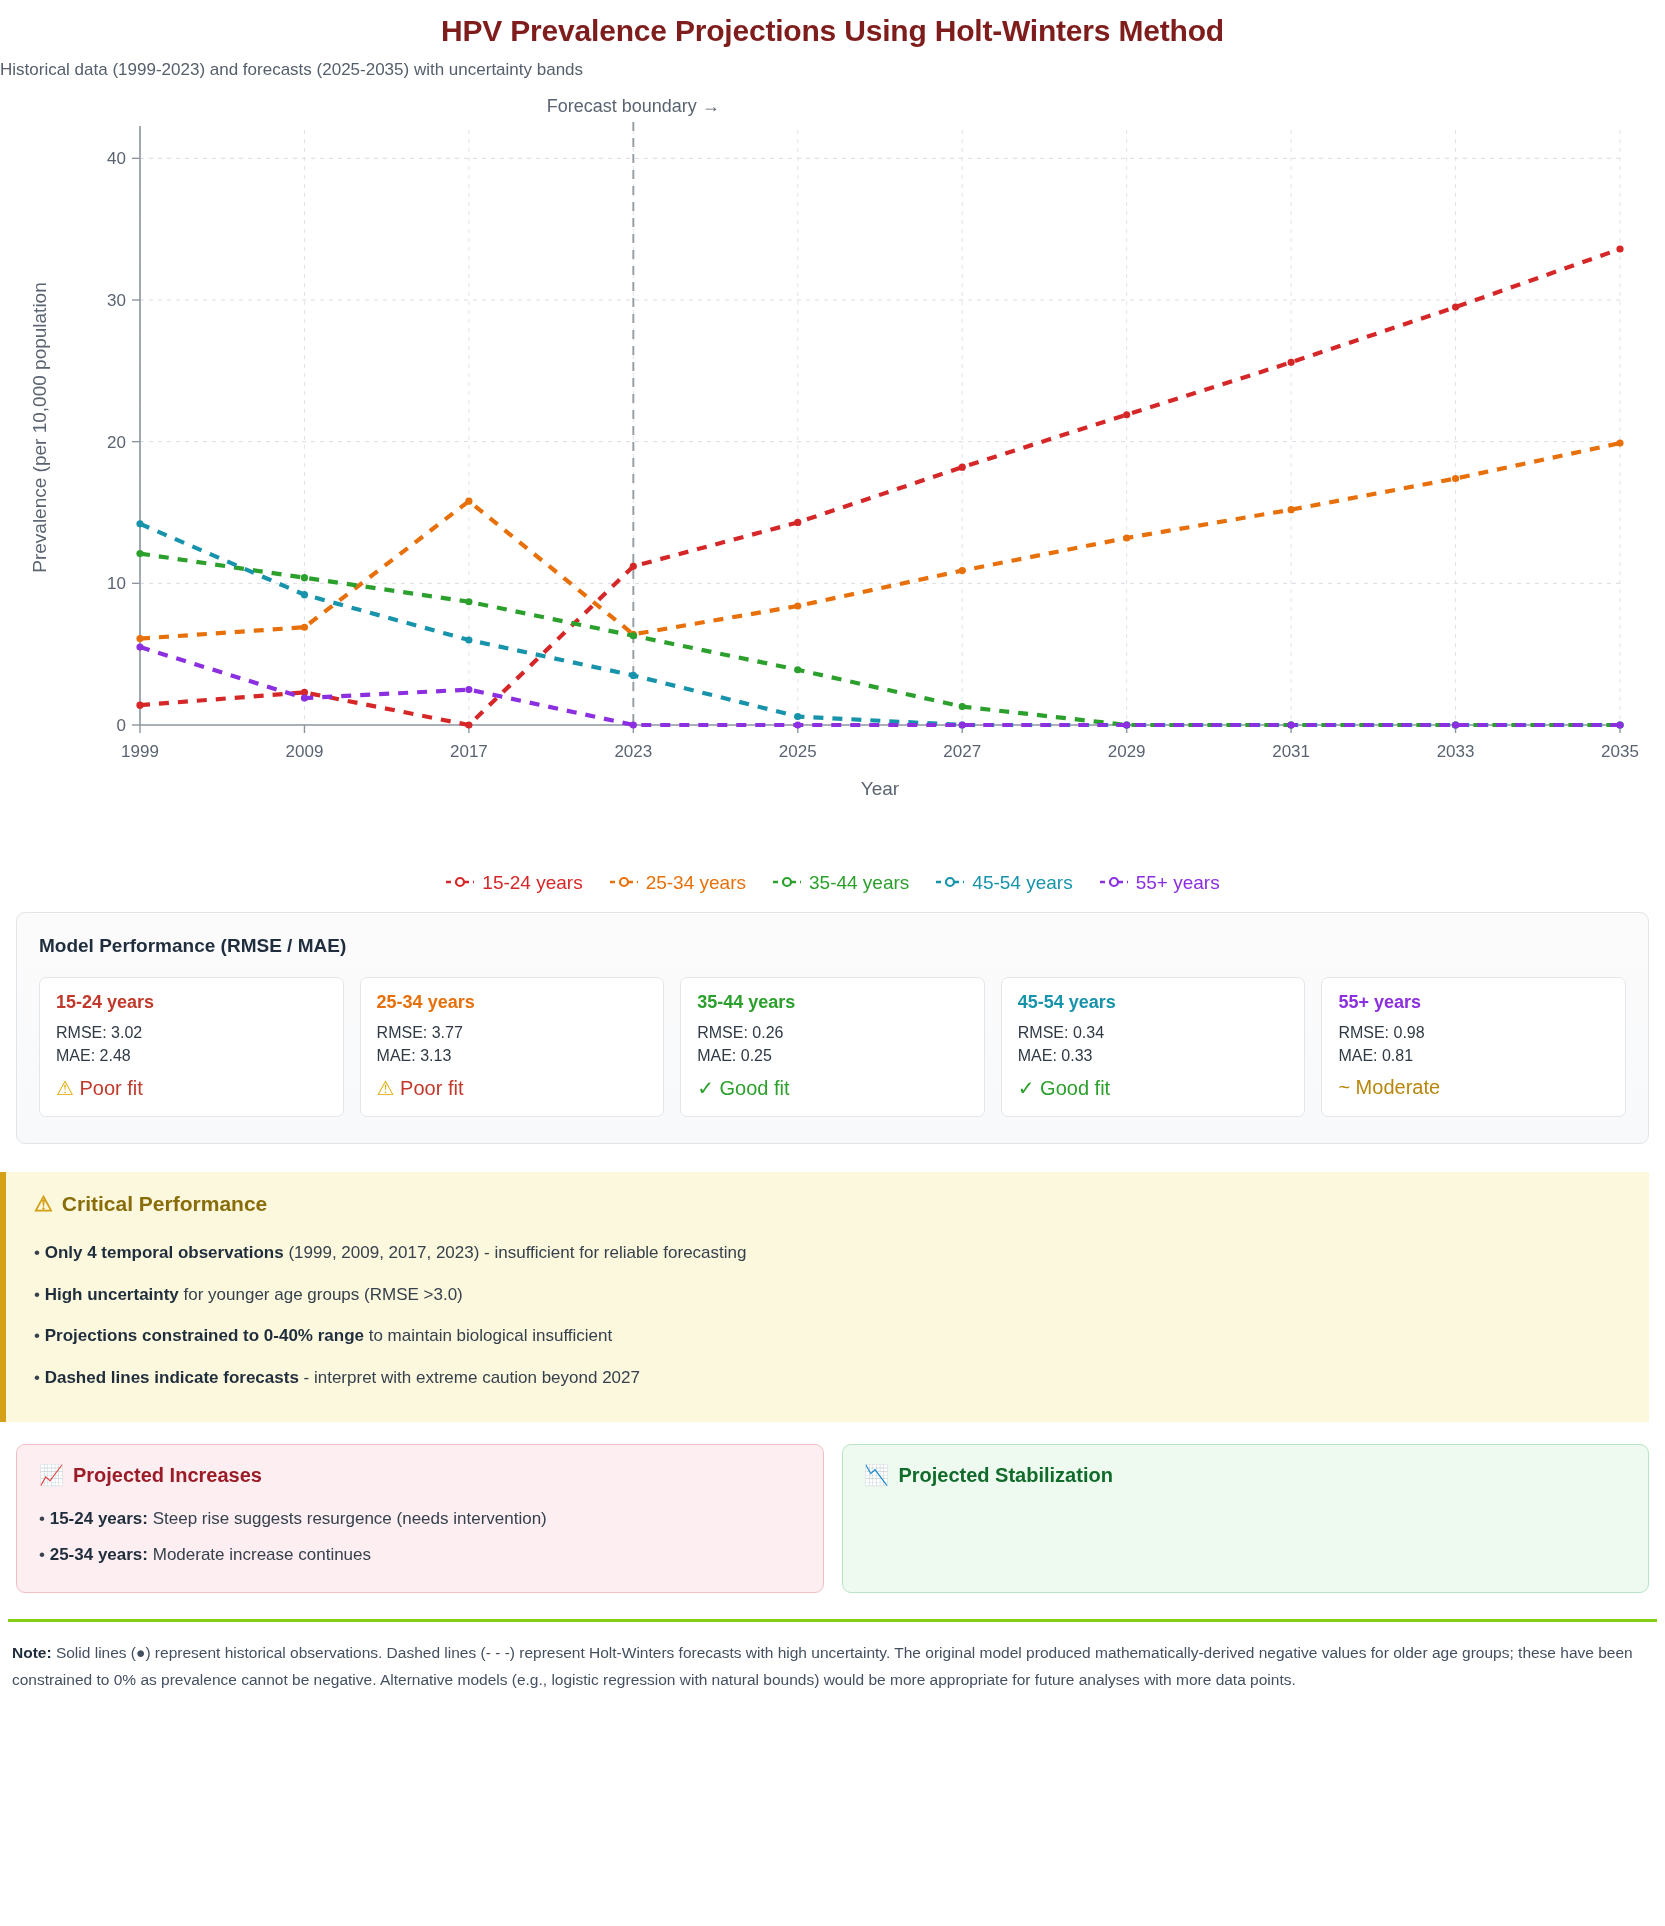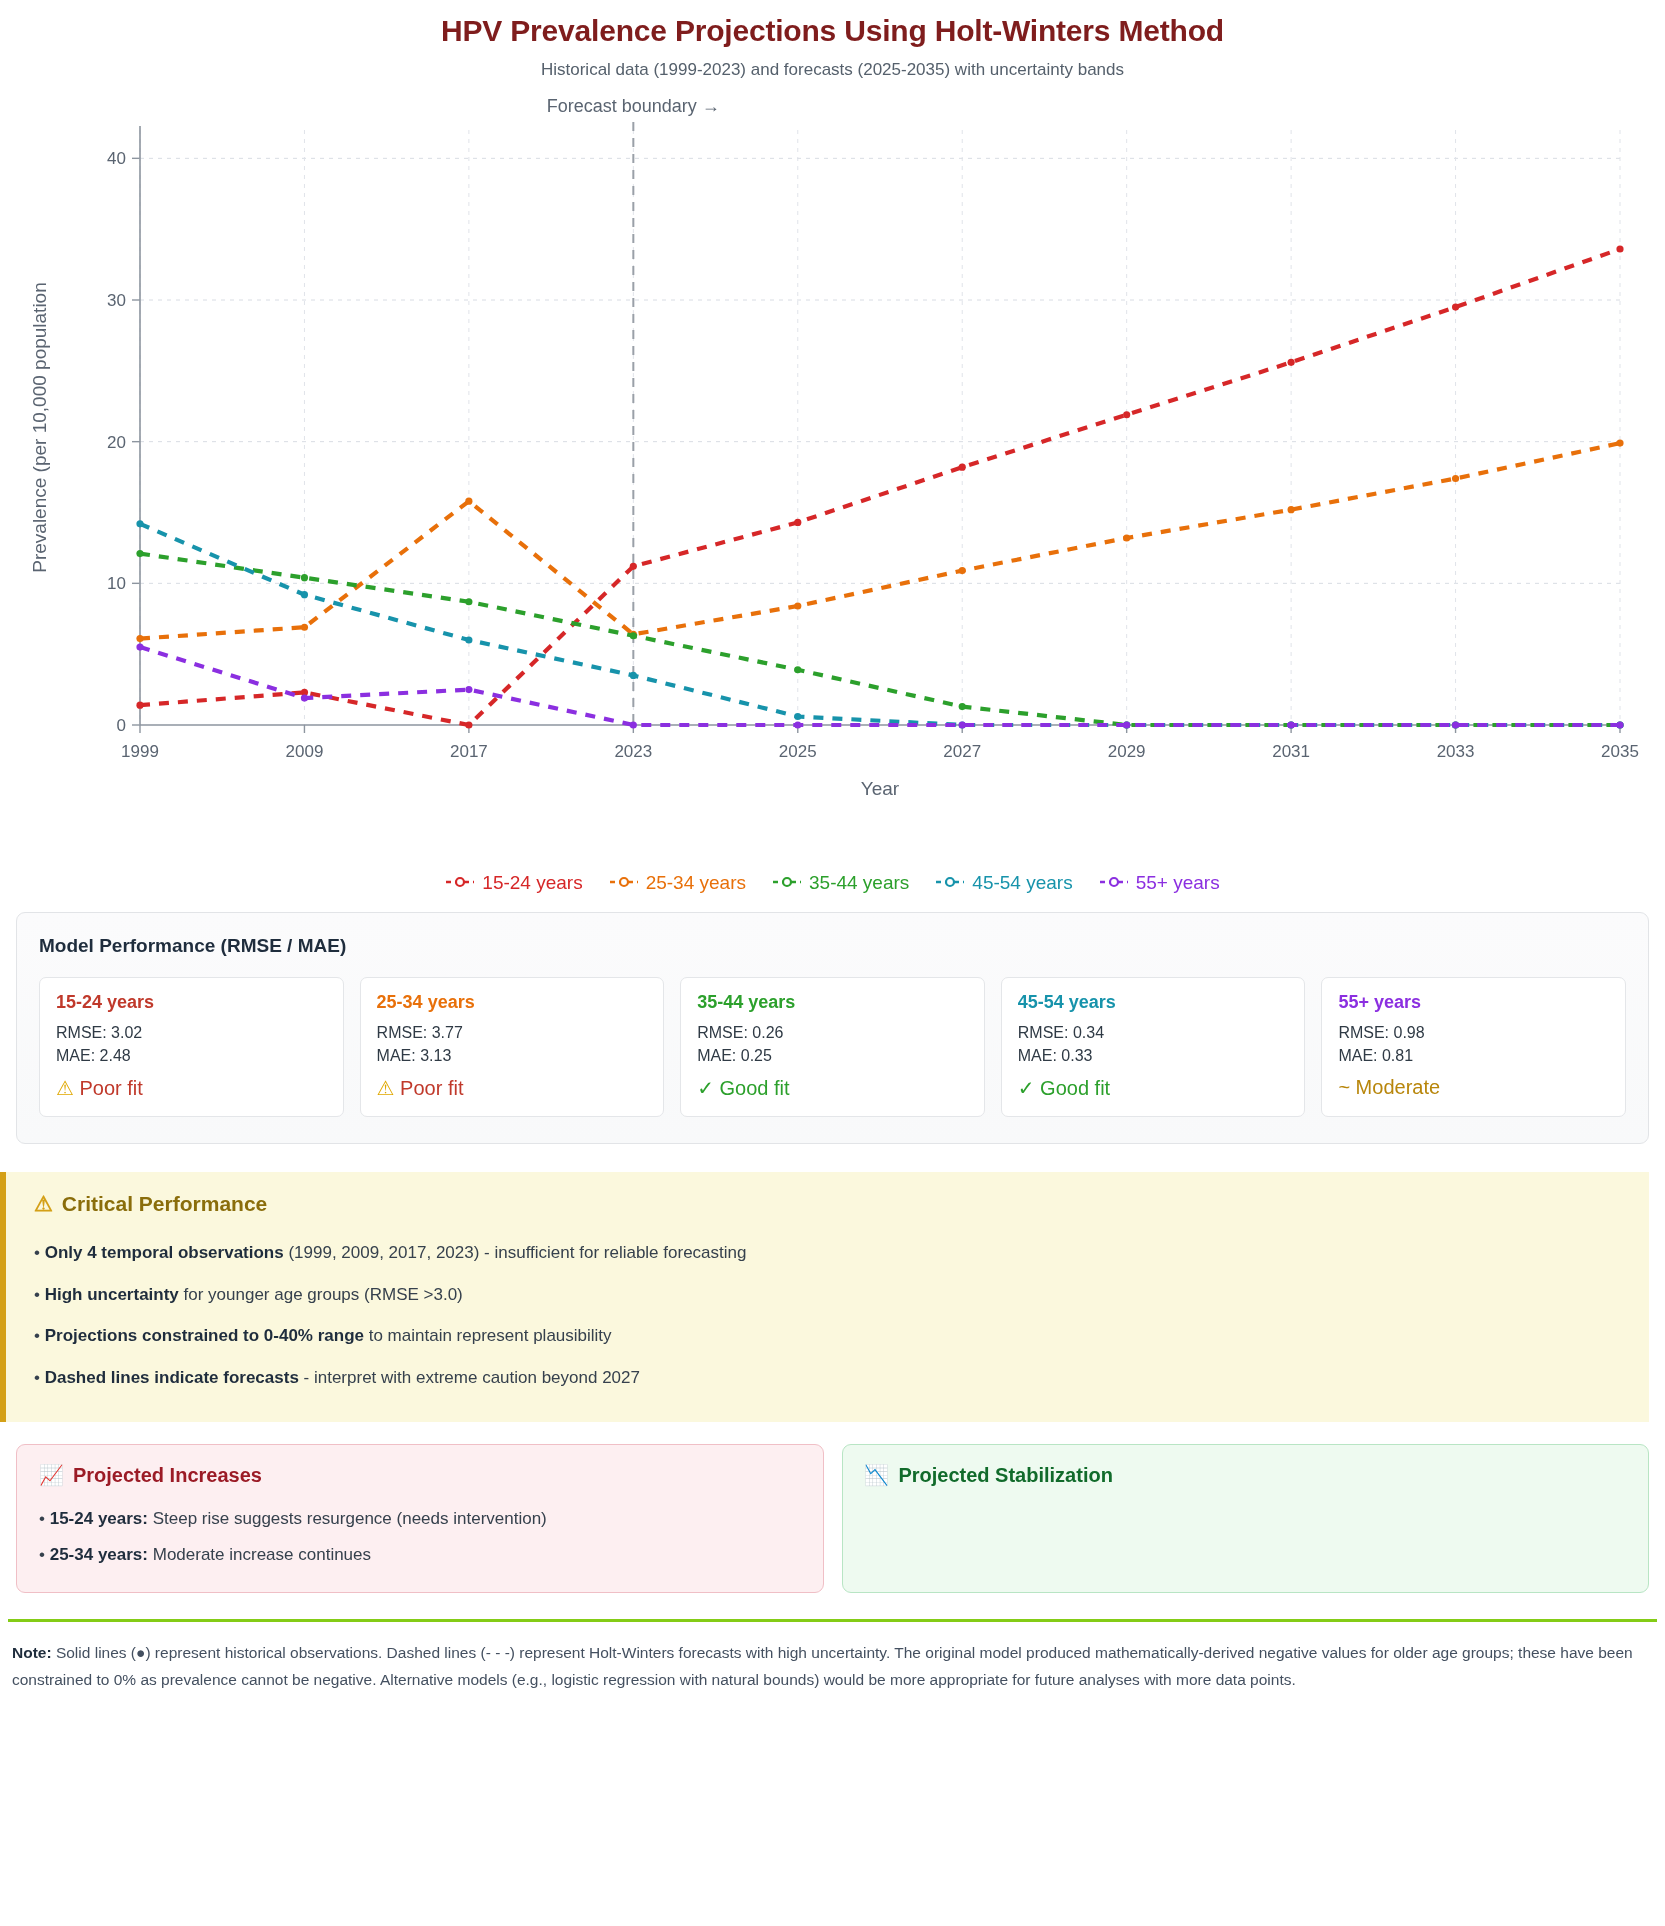--- a/index.html
+++ b/index.html
@@ -15,21 +15,21 @@
   
   .chart-title {
     text-align: center;
     font-size: 30px;
     font-weight: bold;
     color: #7f1d1d;
     padding-top: 14px;
     letter-spacing: -0.2px;
   }
   .chart-subtitle {
-    text-align: center;
+    text-align: left;
     font-size: 17px;
     color: #55606c;
     padding-top: 12px;
     font-weight: normal;
   }
 
   
   .chart-wrap { width: 1665px; height: 800px; position: relative; }
   .chart-svg { display: block; }
   .legend {
@@ -297,21 +297,21 @@
   </div>
 
   <div class="limitations">
     <div class="lim-title">
       <span style="color:#d4a017;">⚠</span>
       <span>Critical Performance</span>
     </div>
     <ul class="lim-list" id="lim-list">
         <li>• <b>Only 4 temporal observations</b><span> (1999, 2009, 2017, 2023) - insufficient for reliable forecasting</span></li>
         <li>• <b>High uncertainty</b><span> for younger age groups (RMSE &gt;3.0)</span></li>
-        <li>• <b>Projections constrained to 0-40% range</b><span> to maintain represent plausibility</span></li>
+        <li>• <b>Projections constrained to 0-40% range</b><span> to maintain biological insufficient</span></li>
         <li>• <b>Dashed lines indicate forecasts</b><span> - interpret with extreme caution beyond 2027</span></li>
       </ul>
   </div>
 
   <div class="insights">
     <div class="insight increase">
       <div class="insight-title">
         <span>📈</span>
         <span>Projected Increases</span>
       </div>

